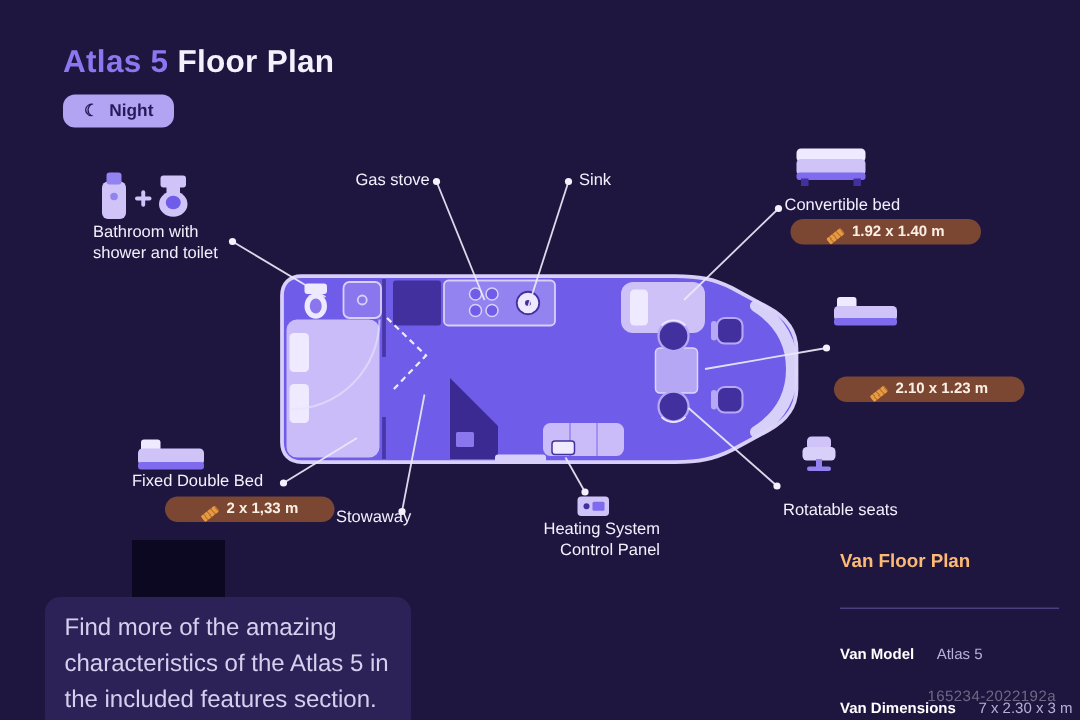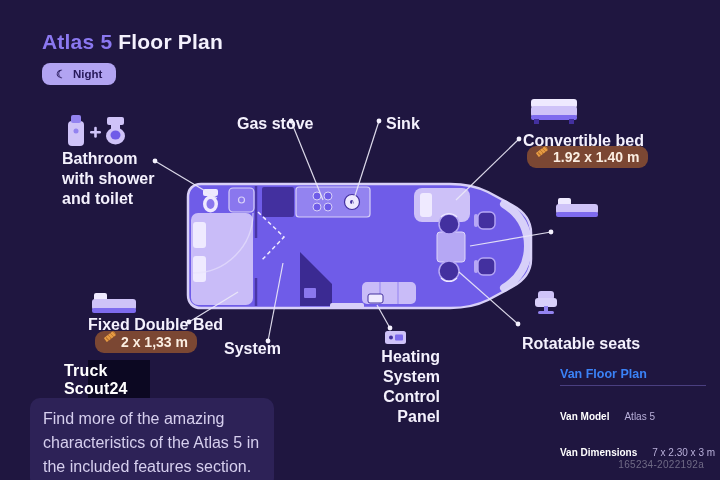--- a/index.html
+++ b/index.html
@@ -5,44 +5,44 @@
   *{margin:0;padding:0;box-sizing:border-box}
   html,body{width:720px;height:480px}
   body{font-family:"Liberation Sans",sans-serif;background:#15102b}
   .stage{position:relative;width:720px;height:480px;background:#1f1640;overflow:hidden;color:#f4f1fd}
   .scene{position:absolute;left:0;top:0}
   .title{position:absolute;left:42px;top:30px;font-size:21px;font-weight:700;letter-spacing:.2px}
   .title .accent{color:#8b78f0;margin-right:6px}
   .night-pill{position:absolute;left:42px;top:63px;display:inline-flex;align-items:center;gap:7px;
     background:#b2a4f2;color:#27195a;font-size:11.5px;font-weight:700;padding:5px 14px;border-radius:8px;cursor:pointer}
   .night-pill .moon{font-size:11px;line-height:1}
-  .callout{position:absolute;font-size:16px;font-weight:700;line-height:1.25;white-space:nowrap;color:#f4f1fd}
+  .callout{position:absolute;font-size:11px;font-weight:400;line-height:1.25;white-space:nowrap;color:#f4f1fd}
   .callout.wrap{white-space:normal}
   .c-bathroom{left:62px;top:149px;width:108px}
   .c-gas{left:237px;top:114px}
   .c-sink{left:386px;top:114px}
   .c-convbed{left:523px;top:131px}
   .c-stow{left:556px;top:219px;width:82px}
   .c-rot{left:522px;top:334px}
   .c-fixed{left:88px;top:315px}
   .c-curtain{left:224px;top:339px}
   .c-heat{left:344px;top:347px;width:96px;text-align:right}
-  .badge{position:absolute;display:inline-flex;align-items:flex-start;gap:5px;background:#7b4733;border-radius:9px;
-    padding:3px 9px;font-size:14px;font-weight:600;color:#fbeee2;white-space:nowrap}
+  .badge{position:absolute;display:inline-flex;align-items:flex-end;gap:5px;background:#7b4733;border-radius:9px;
+    padding:3px 24px;font-size:10px;font-weight:600;color:#fbeee2;white-space:nowrap}
   .ruler{display:inline-block;width:12px;height:5px;border-radius:1px;
     background:repeating-linear-gradient(90deg,#e59a43 0 2px,#c27a2e 2px 3px);transform:rotate(-38deg)}
   .b-conv{left:527px;top:146px}
   .b-stow{left:556px;top:251px}
-  .b-fixed{left:95px;top:331px}
+  .b-fixed{left:110px;top:331px}
   .logo-shadow{position:absolute;left:88px;top:360px;width:62px;height:40px;background:#0c0822}
   .logo-text{position:absolute;left:64px;top:362px;font-size:16px;font-weight:700;line-height:1.12;color:#ffffff;letter-spacing:.2px}
   .note{position:absolute;left:30px;top:398px;width:244px;background:#2d2257;border-radius:10px;
     padding:9px 13px;font-size:16px;line-height:1.5;color:#d6cfee;font-weight:500}
   .specs{position:absolute;left:560px;top:367px;width:146px}
-  .specs .specs-title{font-size:12.5px;font-weight:700;color:#3b82f6;padding-bottom:4px;border-bottom:1px solid #4a3f80}
+  .specs .specs-title{font-size:12.5px;font-weight:700;color:#fdba74;padding-bottom:24px;border-bottom:1px solid #4a3f80}
   .specs .row{display:flex;align-items:center;gap:15px;margin-top:25px;font-size:10px;white-space:nowrap}
   .specs .row .lbl{font-weight:700;color:#ffffff}
   .specs .row .val{color:#b9b0da;font-weight:500}
   .specs .row .val-badge{background:#1d4ed8;color:#fbeee2;font-size:8.5px;font-weight:700;padding:2px 9px;border-radius:8px}
   .watermark{position:absolute;right:16px;bottom:10px;font-size:10px;color:#6f6a85;letter-spacing:.3px}
 </style>
 </head>
 <body>
 
 <div class="stage">
@@ -180,37 +180,37 @@
     <span class="moon">☾</span>
     <span>Night</span>
   </div>
 
   <div class="callout wrap c-bathroom">Bathroom with shower and toilet</div>
   <div class="callout c-gas">Gas stove</div>
   <div class="callout c-sink">Sink</div>
   <div class="callout c-convbed">Convertible bed</div>
   <div class="callout c-rot">Rotatable seats</div>
   <div class="callout c-fixed">Fixed Double Bed</div>
-  <div class="callout c-curtain">System</div>
+  <div class="callout c-curtain">Stowaway</div>
   <div class="callout wrap c-heat">Heating System Control Panel</div>
 
   <div class="badge b-conv">
     <span class="ruler"></span>
     <span>1.92 x 1.40 m</span>
   </div>
+  <div class="badge b-stow">
+    <span class="ruler"></span>
+    <span>2.10 x 1.23 m</span>
+  </div>
   <div class="badge b-fixed">
     <span class="ruler"></span>
     <span>2 x 1,33 m</span>
   </div>
 
   <div class="logo-shadow"></div>
-  <div class="logo-text">
-    <div>Truck</div>
-    <div>Scout24</div>
-  </div>
 
   <div class="note">Find more of the amazing characteristics of the Atlas 5 in the included features section.</div>
 
   <aside class="specs">
     <div class="specs-title">Van Floor Plan</div>
     <div class="row">
       <span class="lbl">Van Model</span>
       <span class="val">Atlas 5</span>
     </div>
     <div class="row">

